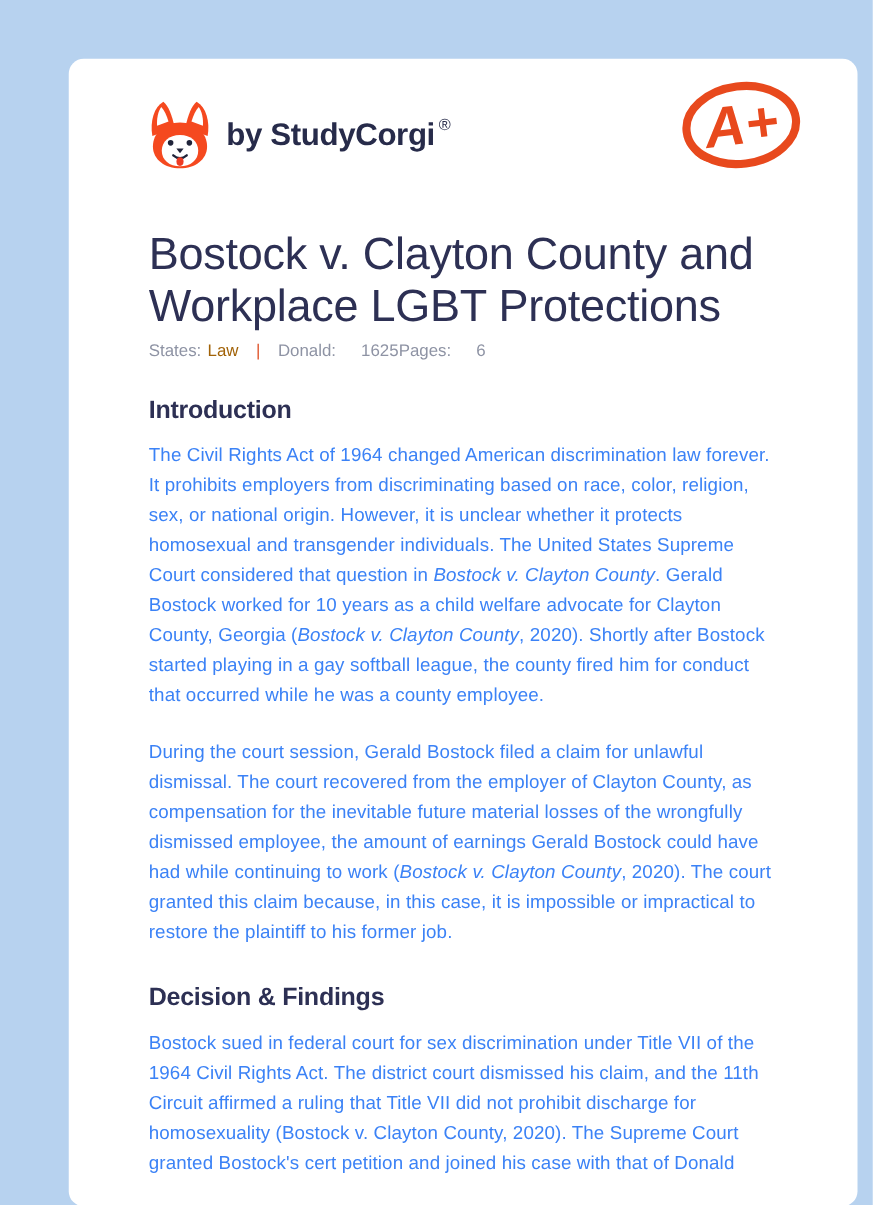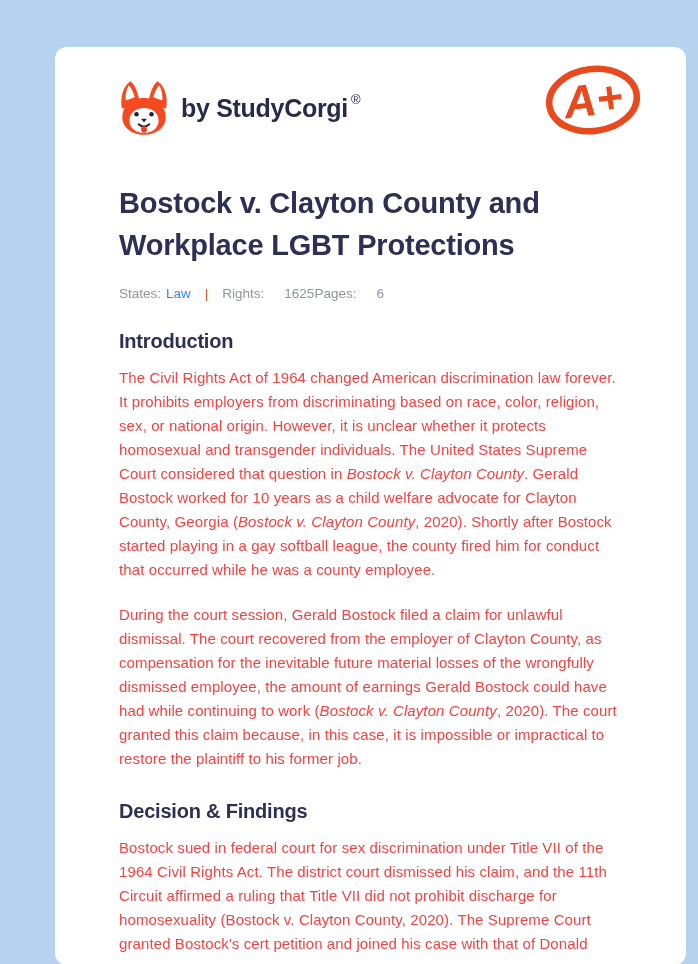--- a/index.html
+++ b/index.html
@@ -52,58 +52,58 @@
     margin-left: 3px;
     font-weight: 400;
     position: relative;
     top: -9px;
   }
   .grade-badge { width: 100px; height: 77px; }
   .content {
     padding: 0 58px 0 64px;
   }
   h1.doc-title {
-    margin: 43px 0 20px 0;
-    font-size: 29px;
+    margin: 43px 0 7px 0;
+    font-size: 36px;
     line-height: 42px;
-    font-weight: 700;
+    font-weight: 400;
     color: #2d3054;
     letter-spacing: -0.2px;
   }
   .meta {
     font-size: 13.5px;
     color: #8e93a4;
     display: flex;
     align-items: center;
     white-space: nowrap;
   }
   .meta .label { color: #8e93a4; }
   .meta .topic-link {
-    color: #3b82f6;
+    color: #a16207;
     margin-left: 5px;
     text-decoration: none;
     cursor: pointer;
   }
   .meta .divider {
     color: #e0542b;
     margin: 0 14px;
   }
   .meta .value { margin-left: 20px; }
   .meta .pages-group { margin-left: 0; }
   .article h2 {
     font-size: 20px;
     font-weight: 700;
     color: #2d3054;
     margin: 29px 0 13px 0;
     letter-spacing: -0.2px;
   }
   .article p {
     font-size: 15px;
     line-height: 24px;
-    color: #ef4444;
+    color: #3b82f6;
     margin: 0 0 21px 0;
     letter-spacing: 0.1px;
   }
   .article p em { font-style: italic; }
 </style>
 </head>
 <body>
 
 <div class="card">
 
@@ -142,21 +142,21 @@
   </div>
 
   <div class="content">
 
     <h1 class="doc-title">Bostock v. Clayton County and Workplace LGBT Protections</h1>
 
     <div class="meta">
       <span class="label">States:</span>
       <a class="topic-link">Law</a>
       <span class="divider">|</span>
-      <span class="label">Rights:</span>
+      <span class="label">Donald:</span>
       <span class="value">1625</span>
       <span class="label pages-group">Pages:</span>
       <span class="value">6</span>
     </div>
 
     <div class="article" id="article-body">
         <h2>Introduction</h2>
         <p><span>The Civil Rights Act of 1964 changed American discrimination law forever. It prohibits employers from discriminating based on race, color, religion, sex, or national origin. However, it is unclear whether it protects homosexual and transgender individuals. The United States Supreme Court considered that question in </span><em>Bostock v. Clayton County</em><span>. Gerald Bostock worked for 10 years as a child welfare advocate for Clayton County, Georgia (</span><em>Bostock v. Clayton County</em><span>, 2020). Shortly after Bostock started playing in a gay softball league, the county fired him for conduct that occurred while he was a county employee.</span></p>
         <p><span>During the court session, Gerald Bostock filed a claim for unlawful dismissal. The court recovered from the employer of Clayton County, as compensation for the inevitable future material losses of the wrongfully dismissed employee, the amount of earnings Gerald Bostock could have had while continuing to work (</span><em>Bostock v. Clayton County</em><span>, 2020). The court granted this claim because, in this case, it is impossible or impractical to restore the plaintiff to his former job.</span></p>
         <h2>Decision &amp; Findings</h2>

